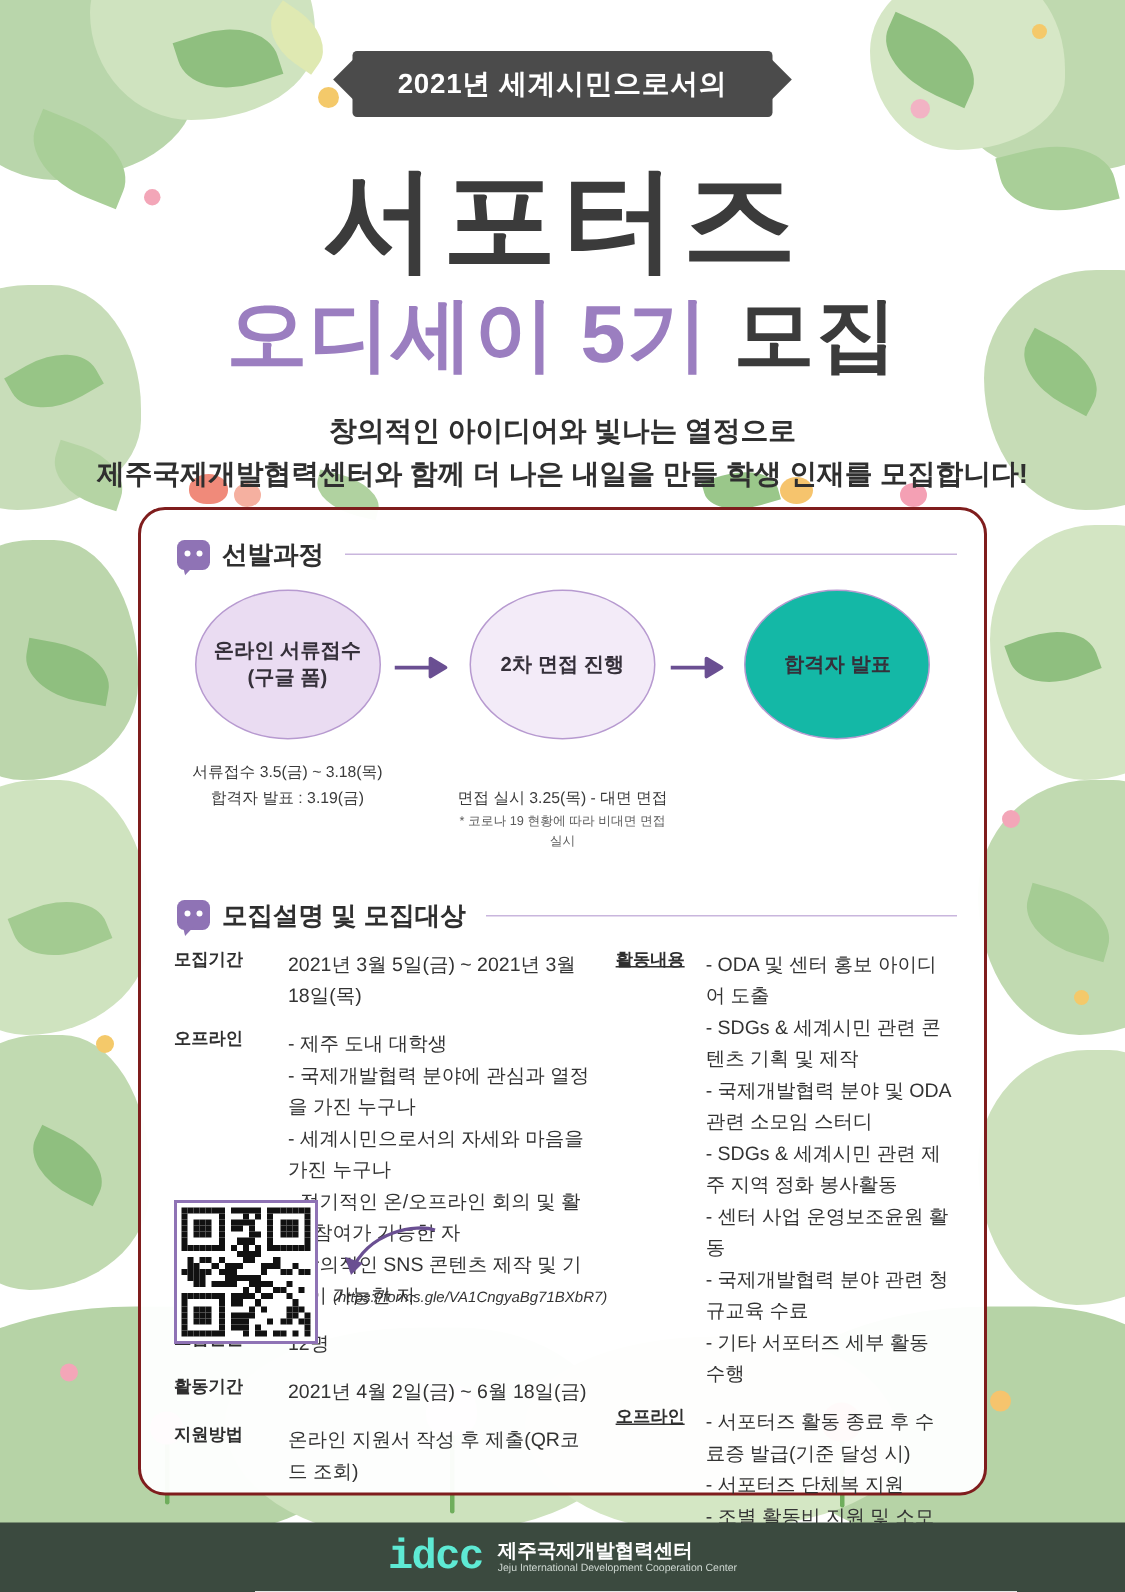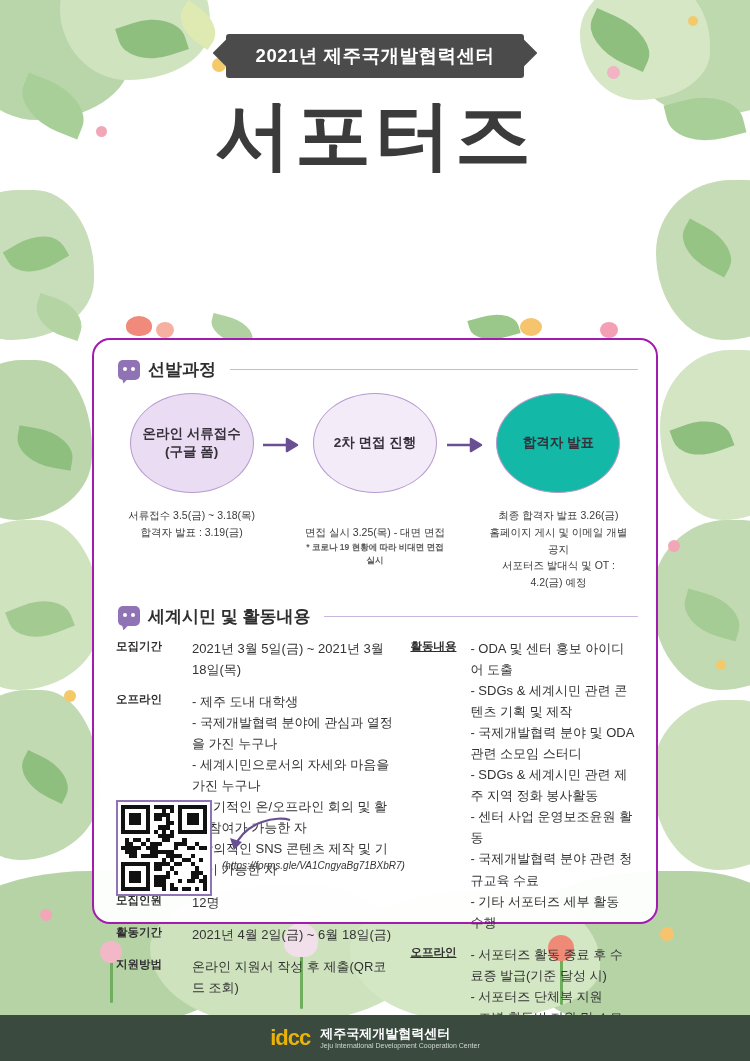--- a/index.html
+++ b/index.html
@@ -76,21 +76,21 @@
   }
   .ribbon::before {
     left: -13px;
     clip-path: polygon(100% 0, 100% 100%, 0 50%);
   }
   .ribbon::after {
     right: -13px;
     clip-path: polygon(0 0, 0 100%, 100% 50%);
   }
   .title-main {
-    margin-top: 16px;
+    margin-top: 28px;
     font-size: 76px;
     font-weight: bold;
     color: #3b3b3b;
     letter-spacing: 4px;
     line-height: 1.08;
   }
   .title-sub {
     margin-top: 6px;
     font-size: 54px;
     font-weight: bold;
@@ -110,23 +110,23 @@
     color: #2f2f2f;
     line-height: 1.55;
   }
 
   
   .card {
     position: absolute;
     left: 92px;
     top: 338px;
     width: 566px;
-    height: 586px;
+    height: 659px;
     background: rgba(255,255,255,0.96);
-    border: 2px solid #a21caf;
+    border: 2px solid #7f1d1d;
     border-radius: 18px;
     box-sizing: border-box;
     padding: 16px 18px;
   }
 
   .sec-head {
     display: flex;
     align-items: center;
     gap: 8px;
     margin: 2px 0 4px 6px;
@@ -204,21 +204,20 @@
   .step-note {
     margin-top: 14px;
     font-size: 10.5px;
     color: #3a3a3a;
     line-height: 1.6;
     white-space: pre-line;
   }
   .step-note .tiny {
     font-size: 8.5px;
     color: #5a5a5a;
-    font-weight: bold;
   }
   .arrow {
     width: 42px;
     margin-top: 44px;
     display: flex;
     align-items: center;
     justify-content: center;
   }
   .arrow svg { display: block; }
 
@@ -303,24 +302,25 @@
     bottom: 0;
     width: 750px;
     height: 46px;
     background: #3b4a3f;
     display: flex;
     align-items: center;
     justify-content: center;
     gap: 10px;
   }
   .footer-logo {
-    font-size: 22px;
+    font-size: 28px;
     font-weight: bold;
-    color: #eab308;
+    color: #5eead4;
     letter-spacing: -1px;
+    font-family: Liberation Mono, monospace;
   }
   .footer-texts {
     display: flex;
     flex-direction: column;
     justify-content: space-between;
     line-height: 1.2;
   }
   .footer-kr {
     font-size: 13px;
     color: #ffffff;
@@ -389,22 +389,30 @@
     <div class="circle" style="left:284px;bottom:104px;width:34px;height:34px;background:#f1dfe9;border-radius:50% 50% 40% 40%;"></div>
     <div class="stem" style="left:560px;bottom:56px;width:3px;height:54px;background:#6fae5c;"></div>
     <div class="circle" style="left:548px;bottom:100px;width:26px;height:26px;background:#ef8a76;border-radius:50% 50% 45% 45%;"></div>
     <div class="stem" style="left:110px;bottom:58px;width:3px;height:50px;background:#6fae5c;"></div>
     <div class="circle" style="left:100px;bottom:98px;width:22px;height:22px;background:#f2b8c8;"></div>
     <div class="circle" style="left:660px;bottom:120px;width:14px;height:14px;background:#f6c46d;"></div>
     <div class="circle" style="left:40px;bottom:140px;width:12px;height:12px;background:#f3a6b8;"></div>
   </div>
 
   <div class="header">
-    <div class="ribbon">2021년 제주국개발협력센터</div>
+    <div class="ribbon">2021년 세계시민으로서의</div>
     <div class="title-main">서포터즈</div>
+    <div class="title-sub">
+      <span class="accent">오디세이 5기</span>
+      <span class="dark">모집</span>
+    </div>
+    <div class="lead">
+      <div>창의적인 아이디어와 빛나는 열정으로</div>
+      <div>제주국제개발협력센터와 함께 더 나은 내일을 만들 학생 인재를 모집합니다!</div>
+    </div>
   </div>
 
   <div class="card">
 
     <div class="sec-head">
       <span class="sec-badge"></span>
       <span class="sec-title">선발과정</span>
       <span class="sec-rule"></span>
     </div>
 
@@ -438,30 +446,27 @@
       <div class="arrow">
         <svg width="40" height="16" viewBox="0 0 40 16">
           <path d="M0 8 H28 M24 2 L34 8 L24 14 Z" fill="#6a4f92" stroke="#6a4f92" stroke-width="2.5" stroke-linejoin="round"></path>
         </svg>
       </div>
 
       <div class="step">
         <div class="bubble lighter">
           <div>합격자 발표</div>
         </div>
-        <div class="step-note">최종 합격자 발표 3.26(금)
-홈페이지 게시 및 이메일 개별 공지
-서포터즈 발대식 및 OT : 4.2(금) 예정</div>
       </div>
 
     </div>
 
     <div class="sec-head" style="margin-top:14px;">
       <span class="sec-badge"></span>
-      <span class="sec-title">세계시민 및 활동내용</span>
+      <span class="sec-title">모집설명 및 모집대상</span>
       <span class="sec-rule"></span>
     </div>
 
     <div class="details">
 
       <div class="col-left">
         <div class="row">
           <div class="k">모집기간</div>
           <div class="v">2021년 3월 5일(금) ~ 2021년 3월 18일(목)</div>
         </div>

